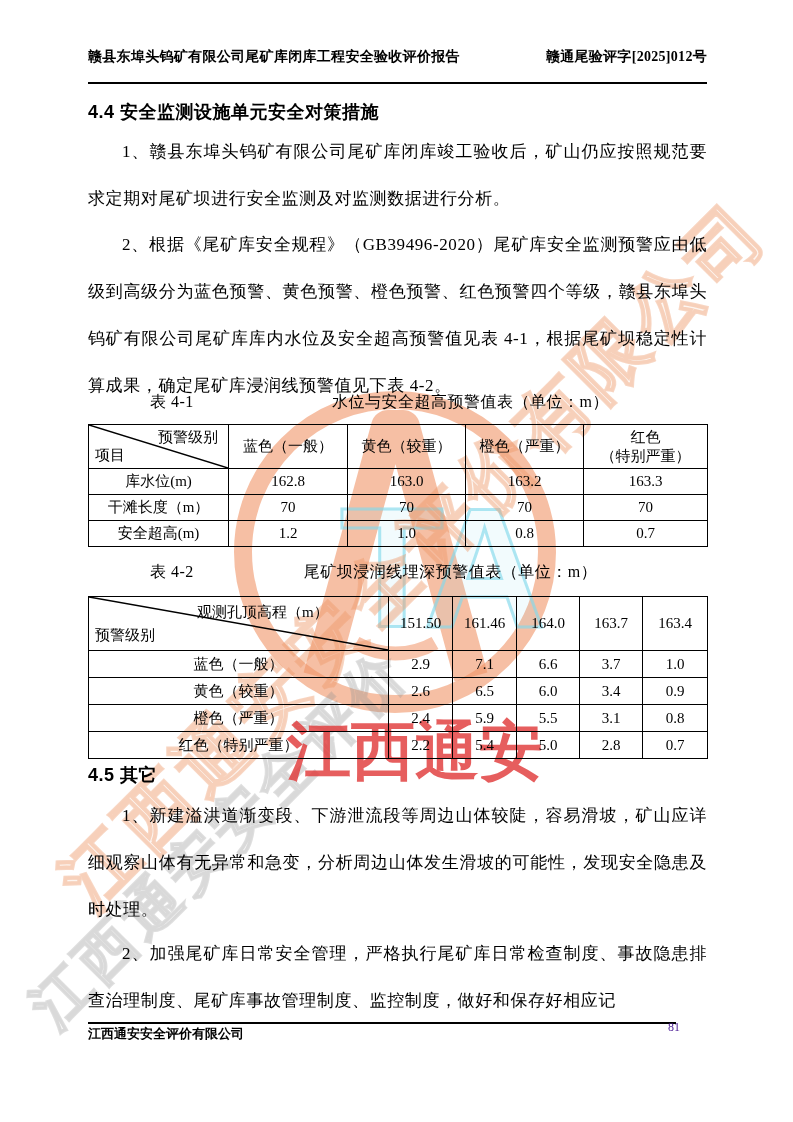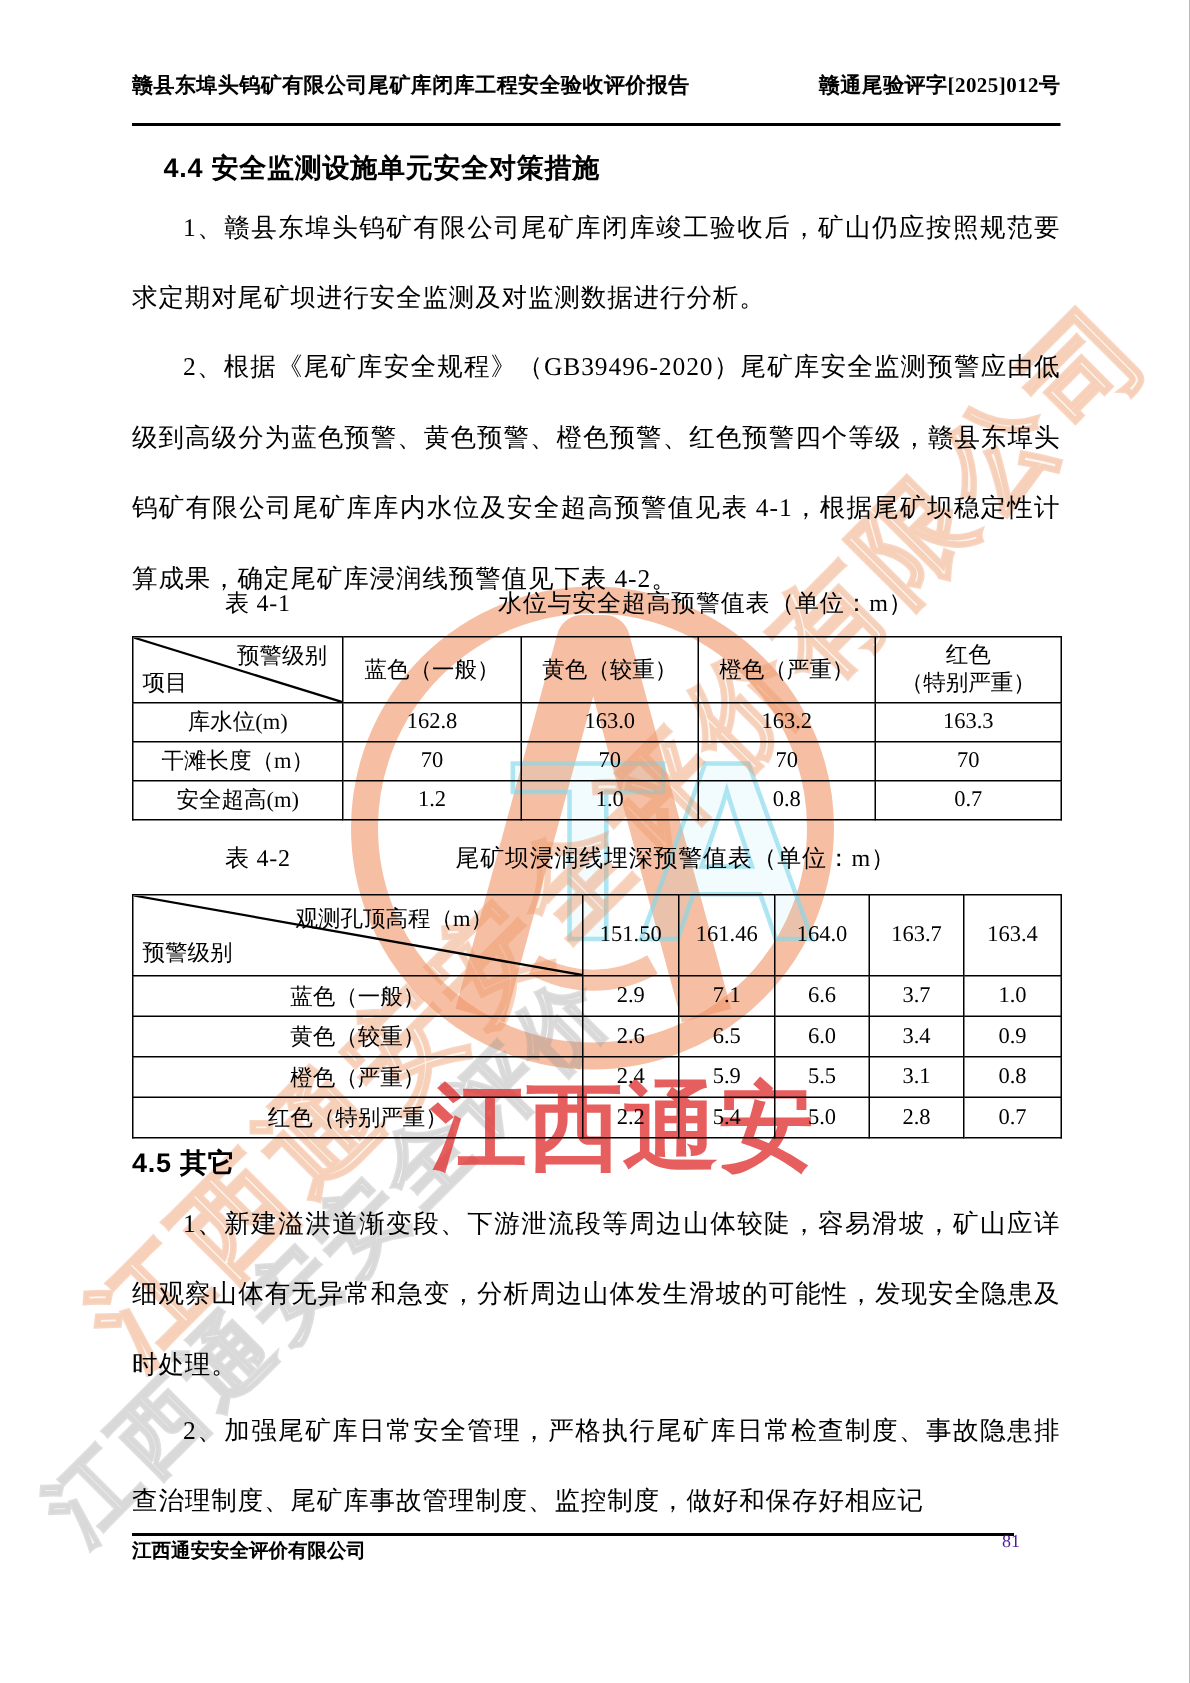--- a/index.html
+++ b/index.html
@@ -29,21 +29,21 @@
               justify-content:space-between;align-items:flex-end;
               border-bottom:2.5px solid #000;padding-bottom:16px;
               font-size:14px;font-weight:bold;letter-spacing:0.3px;}
   .doc-footer-line{position:absolute;left:88px;top:1022px;width:588px;border-top:2px solid #000;}
   .doc-footer-company{position:absolute;left:88px;top:1025px;font-size:13px;font-weight:bold;}
   .doc-footer-page{position:absolute;left:668px;top:1020px;font-size:12px;color:#4c1d95;}
   
   .h-sec{position:absolute;left:88px;width:619px;margin:0;
          font-family:"Liberation Sans","DejaVu Sans",sans-serif;
          font-size:18px;font-weight:bold;letter-spacing:0.5px;}
-  .h44{top:100px;margin-left:21px;}
+  .h44{top:100px;}
   .h45{top:763px;}
   .para{position:absolute;left:88px;width:619px;margin:0;font-size:17px;line-height:47px;
         text-align:justify;text-indent:2em;letter-spacing:0.6px;}
   .p44-1{top:128px;}
   .p44-2{top:221px;}
   .p45-1{top:792px;}
   .p45-2{top:930px;}
   
   .caption{position:absolute;left:88px;width:619px;display:flex;font-size:16px;letter-spacing:0.5px;}
   .cap1{top:392px;gap:40px;}

